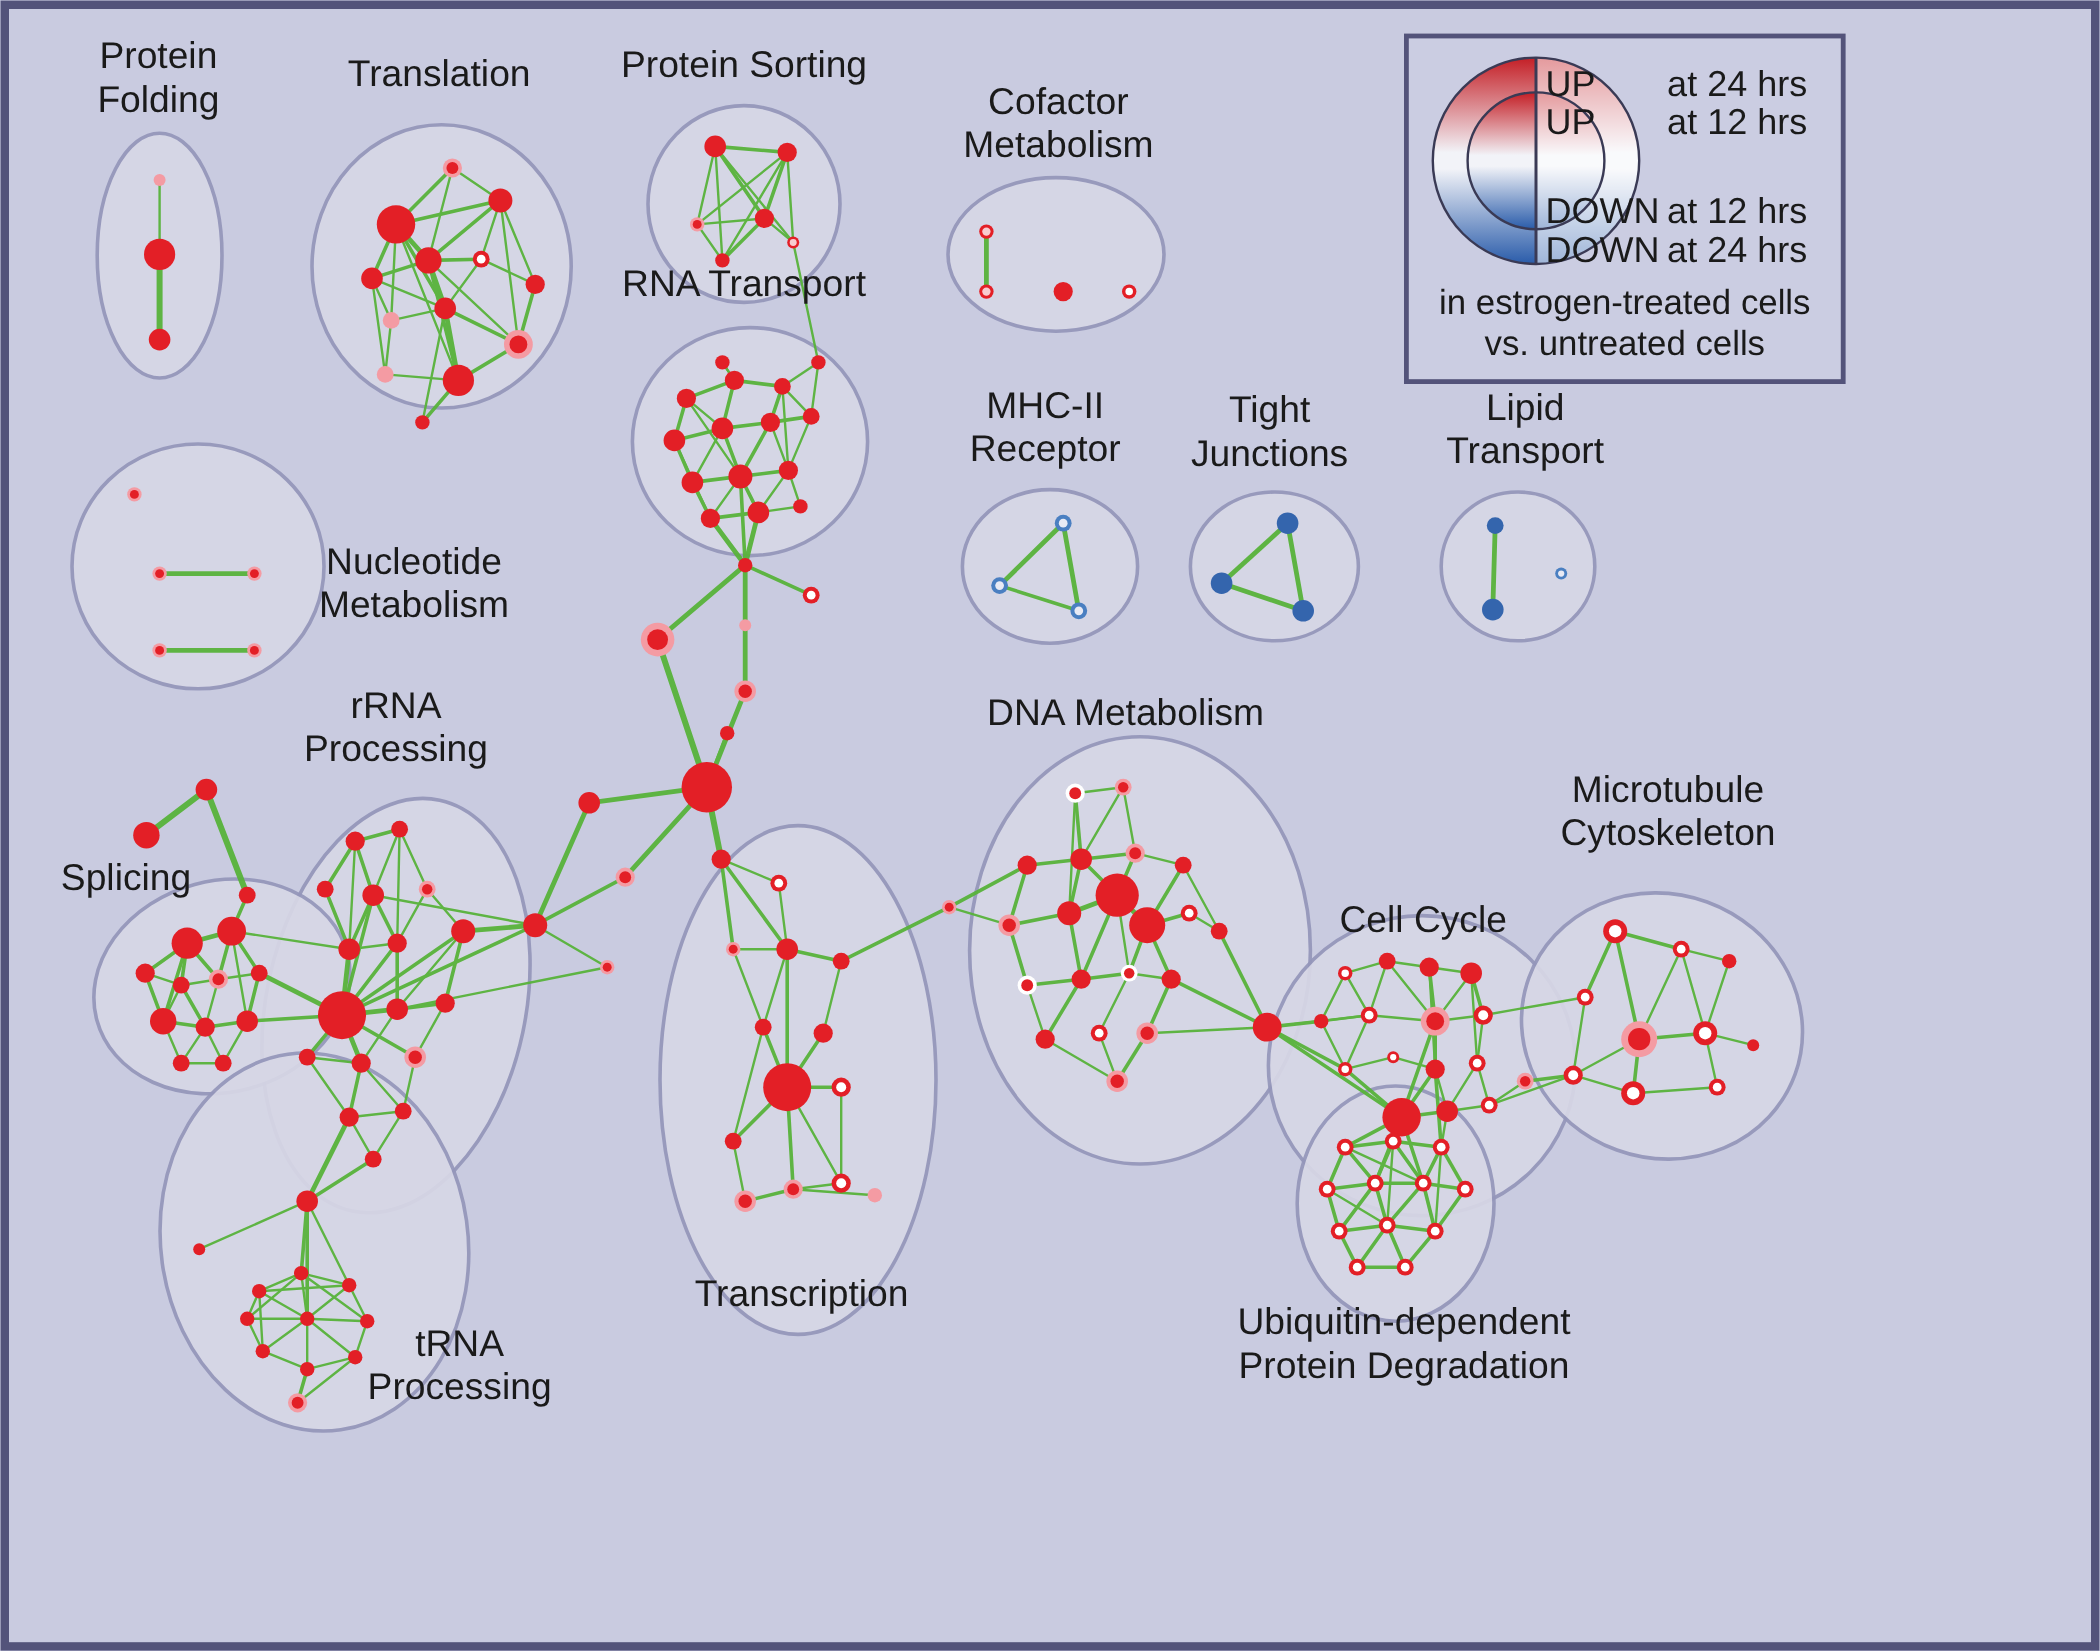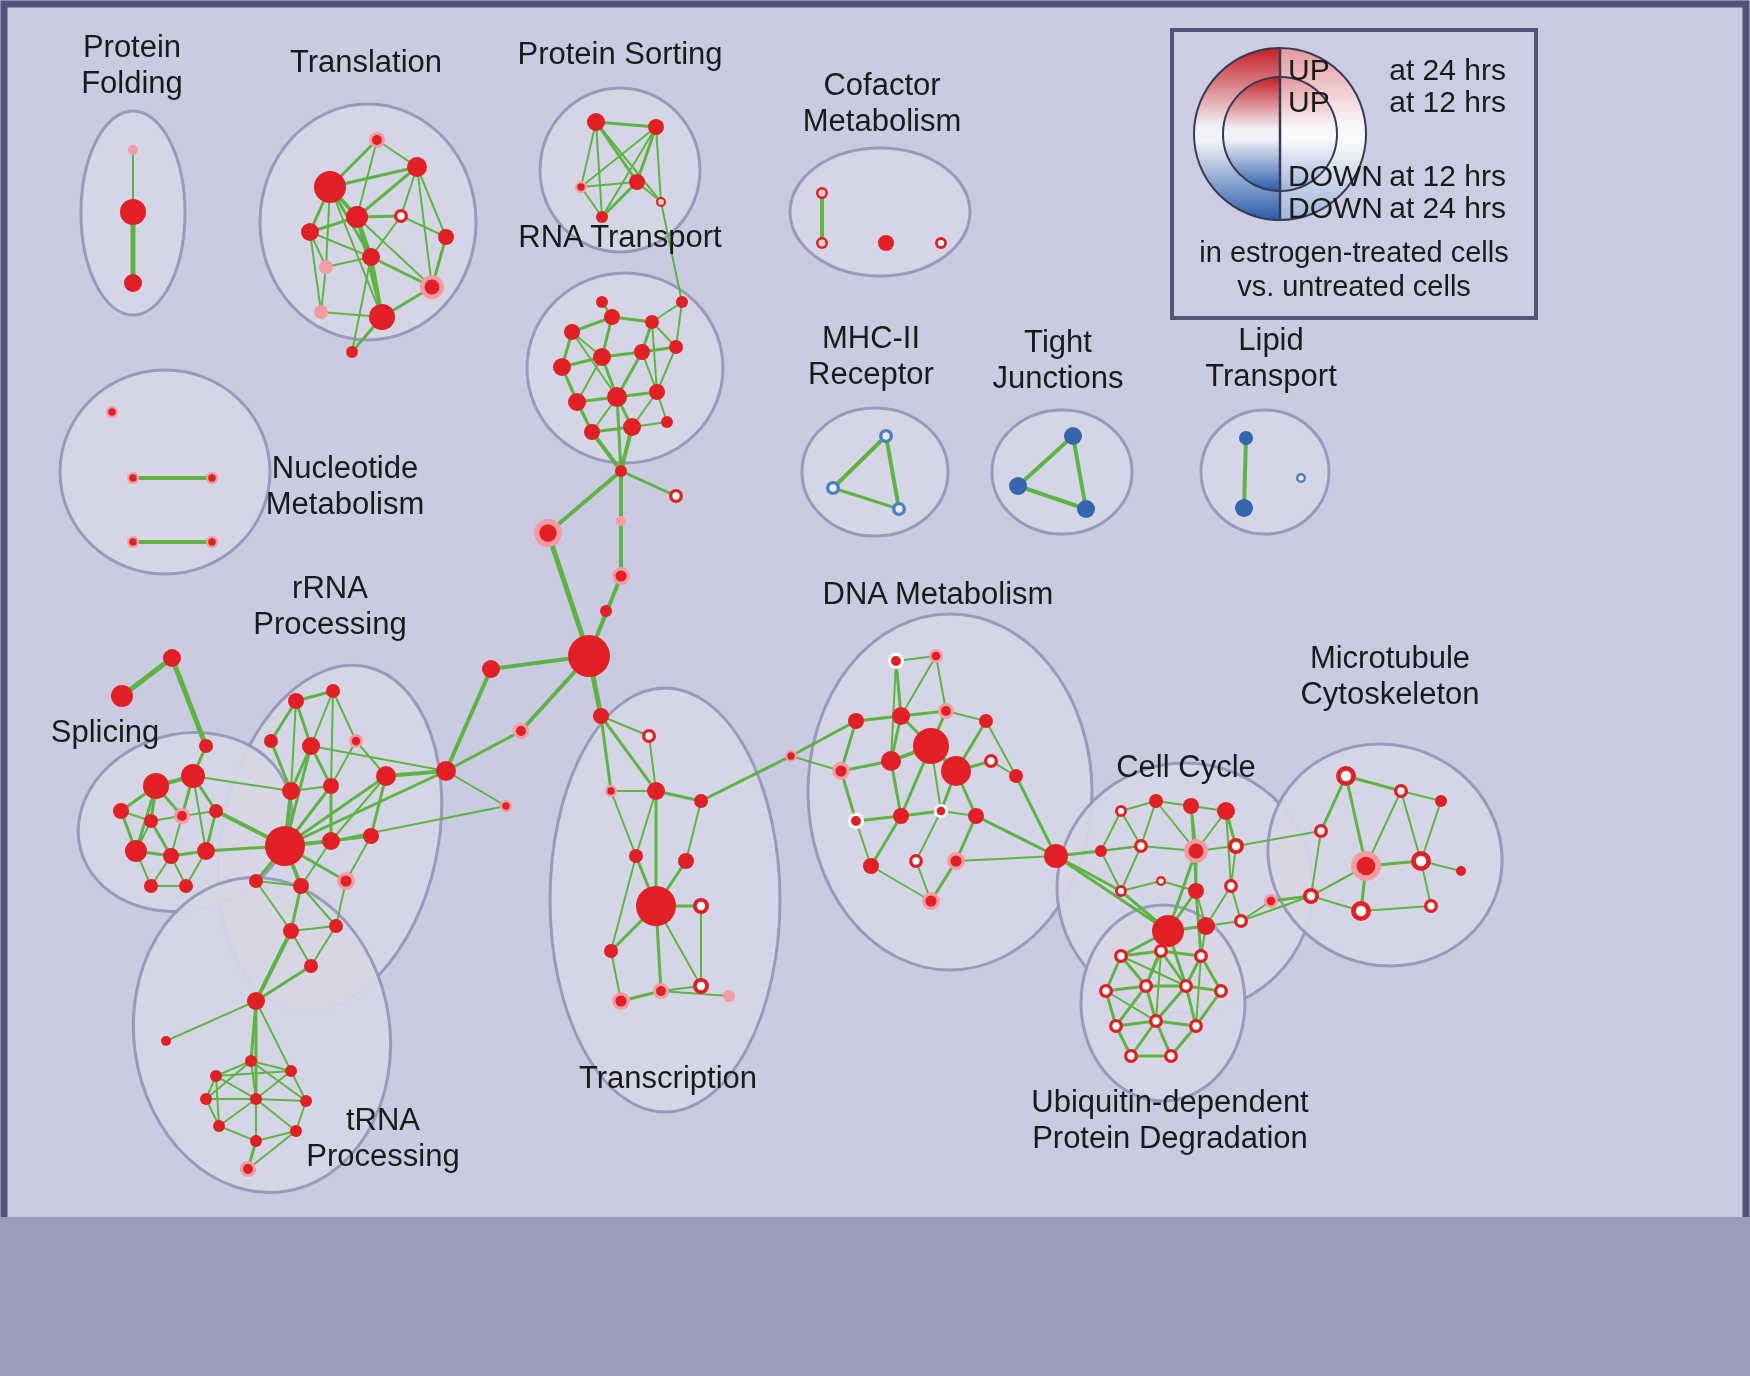--- a/index.html
+++ b/index.html
@@ -1,16 +1,16 @@
 <!DOCTYPE html>
 <html><head>
 <meta charset="utf-8">
 <style>
   html,body{margin:0;padding:0;background:#9a9cb8;}
-  .figure-wrap{width:1750px;height:1217px;position:relative;}
+  .figure-wrap{width:1750px;height:1376px;position:relative;}
   svg{display:block;}
   svg text{font-family:"Liberation Sans",sans-serif;}
 </style>
 </head>
 <body>
 
 <div class="figure-wrap">
   <svg id="net" width="1750" height="1376" viewBox="0 0 1750 1376" xmlns="http://www.w3.org/2000/svg">
       <rect x="0" y="0" width="1750" height="1376" fill="#c9cbe0"></rect>
       <rect x="4" y="4" width="1742" height="1368" fill="none" stroke="#53537a" stroke-width="7"></rect>

